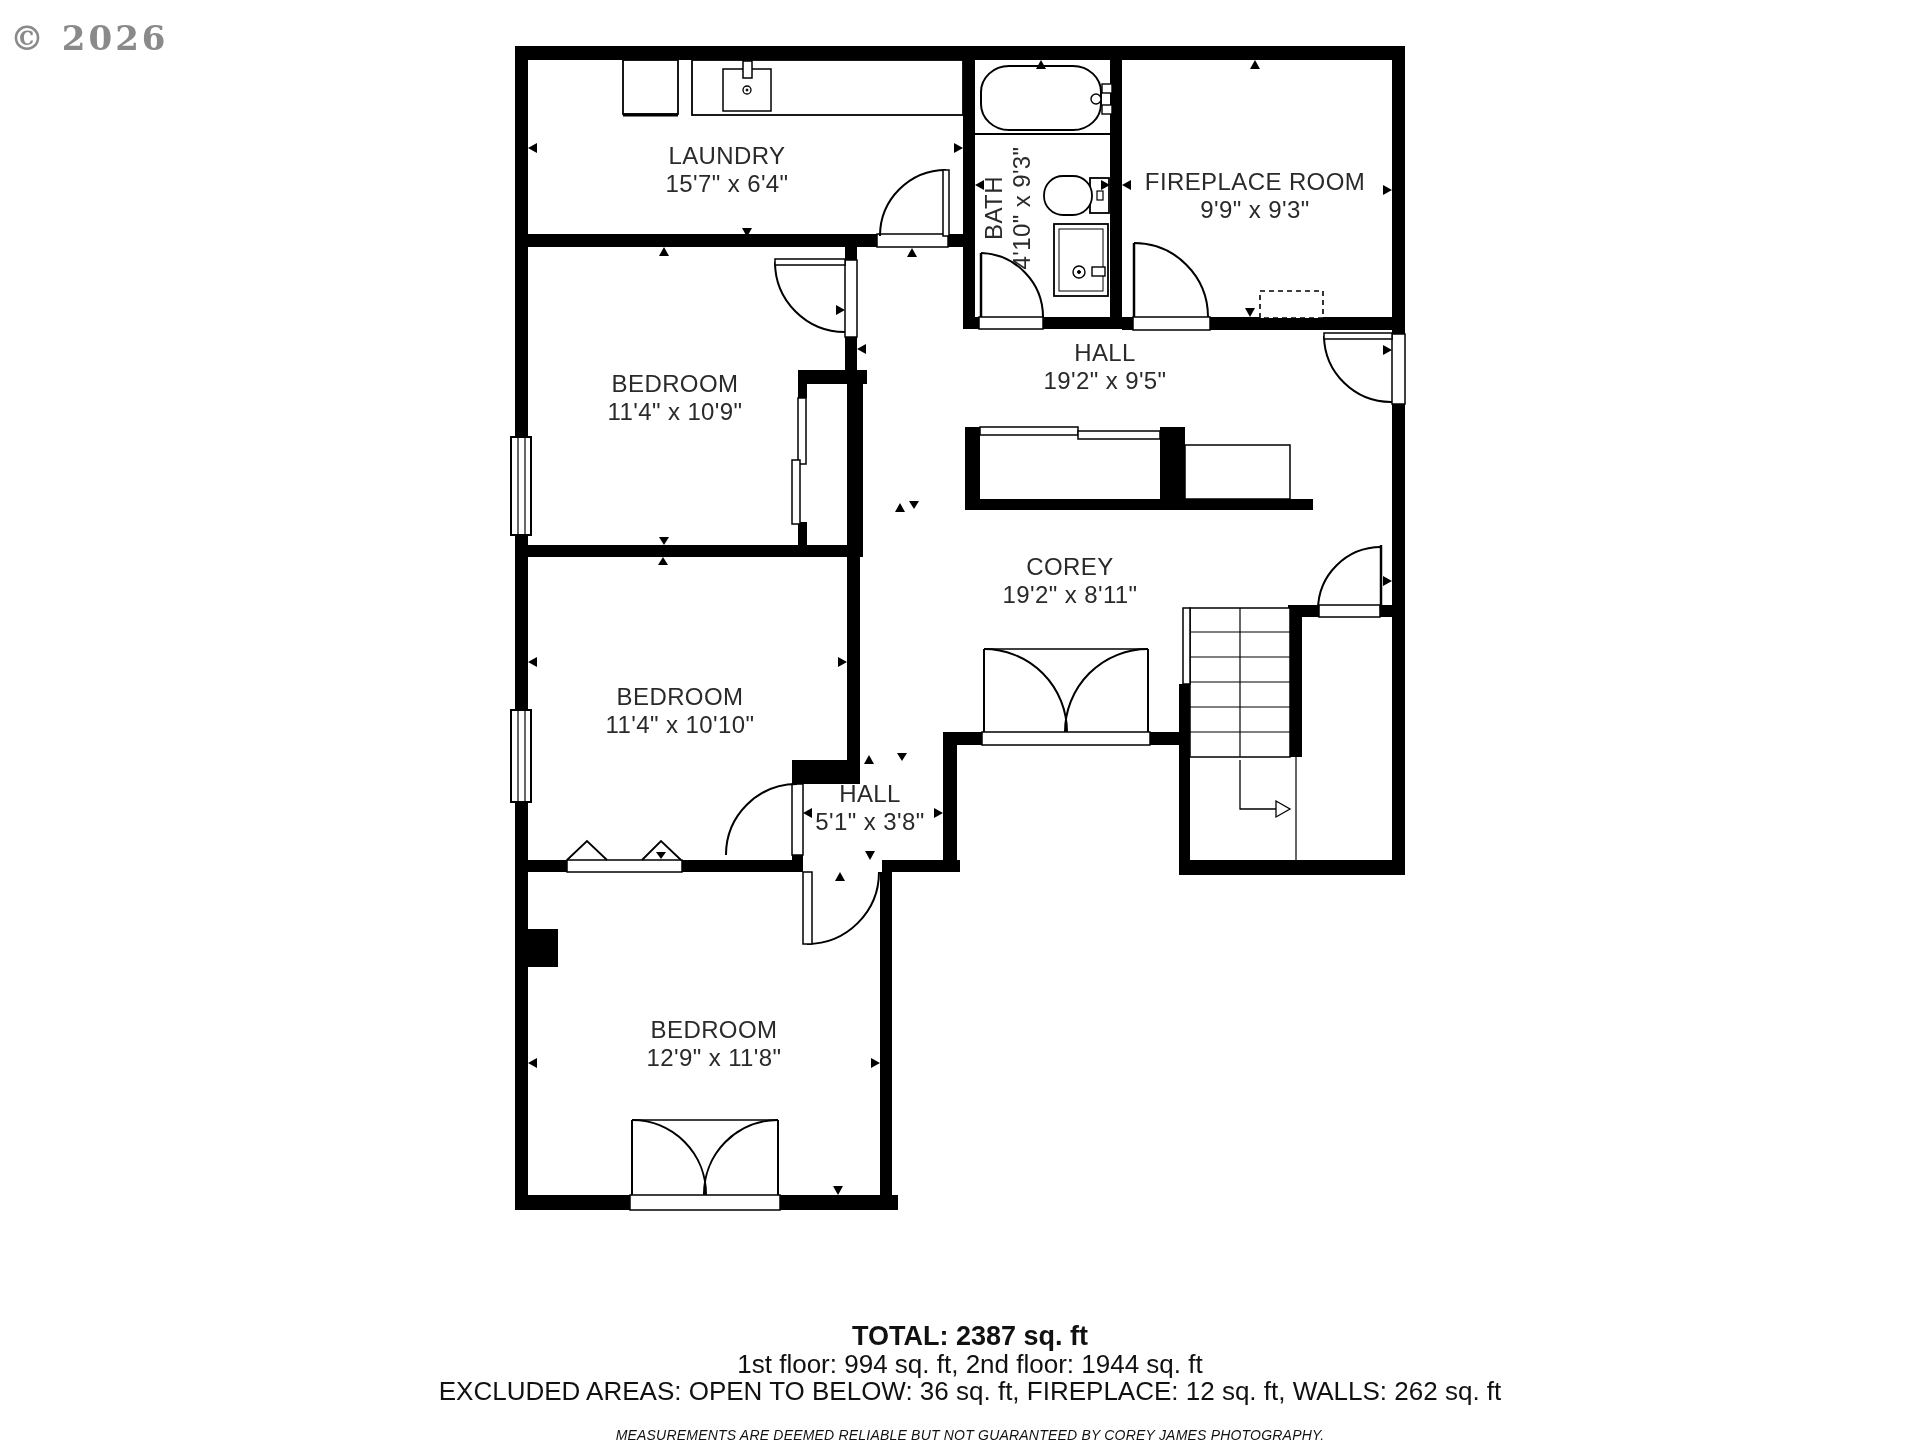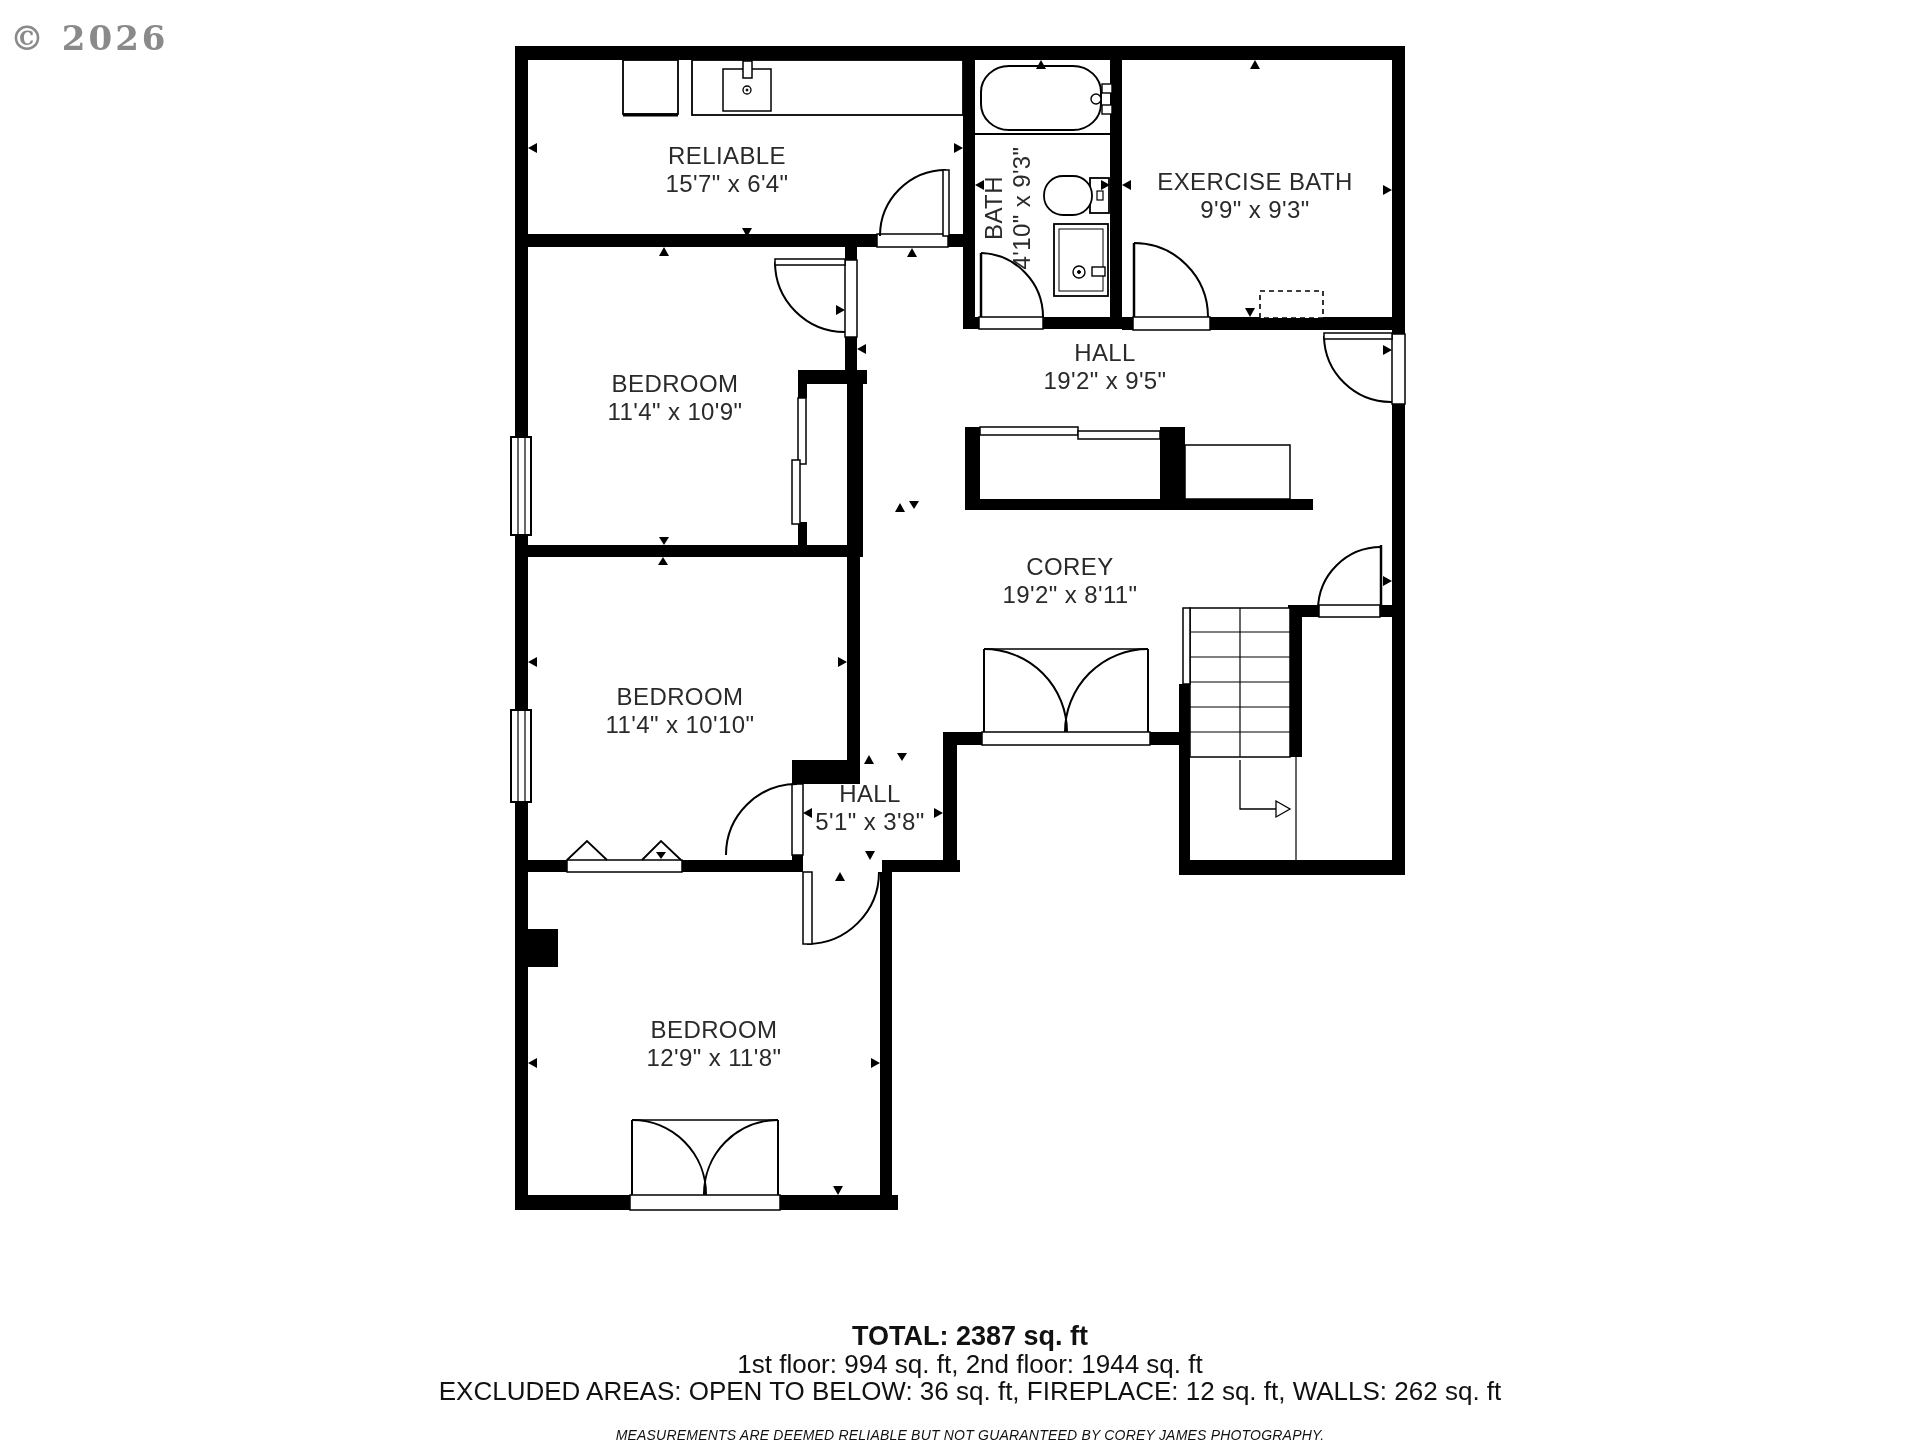--- a/index.html
+++ b/index.html
@@ -269,31 +269,31 @@
     <polygon points="537,1046 528,1051 537,1056"></polygon>
     <polygon points="871,1046 880,1051 871,1056"></polygon>
     <polygon points="833,1174 843,1174 838,1183"></polygon>
     <polygon points="1383,564 1392,569 1383,574"></polygon>
   </g>
 </svg>
 
 <div class="watermark">© 2026</div>
 
 <div class="room-label" style="left:727px;top:158px">
-  <div>RELIABLE</div>
+  <div>LAUNDRY</div>
   <div>15'7" x 6'4"</div>
 </div>
 
 <div class="room-label vertical" style="left:1008px;top:196px">
   <div>BATH</div>
   <div>4'10" x 9'3"</div>
 </div>
 
 <div class="room-label" style="left:1255px;top:184px">
-  <div>EXERCISE BATH</div>
+  <div>FIREPLACE ROOM</div>
   <div>9'9" x 9'3"</div>
 </div>
 
 <div class="room-label" style="left:1105px;top:355px">
   <div>HALL</div>
   <div>19'2" x 9'5"</div>
 </div>
 
 <div class="room-label" style="left:675px;top:386px">
   <div>BEDROOM</div>

